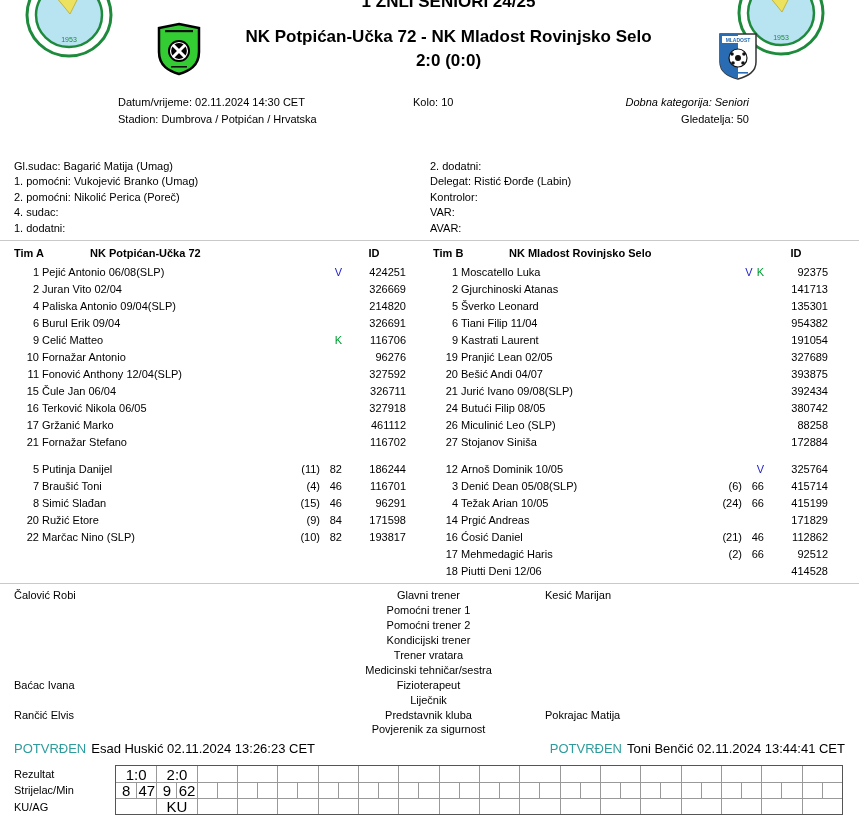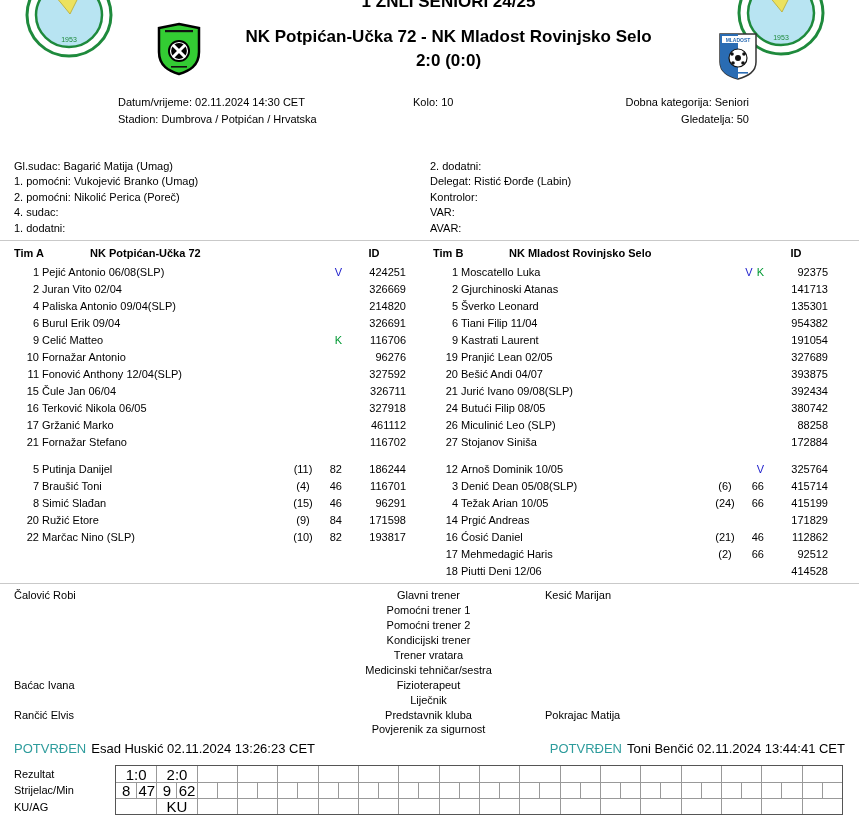--- a/index.html
+++ b/index.html
@@ -17,21 +17,21 @@
   .logo-left{position:absolute;left:25px;top:-28px;}
   .logo-right{position:absolute;left:737px;top:-30px;}
   .crest-a{position:absolute;left:155px;top:22px;}
   .crest-b{position:absolute;left:718px;top:32px;}
 
   
   .txt{position:absolute;font-size:11px;white-space:nowrap;}
   .info-datetime{left:118px;top:96px;}
   .info-stadium{left:118px;top:113px;}
   .info-round{left:413px;top:96px;}
-  .info-category{right:110px;top:96px;text-align:center;}
+  .info-category{right:110px;top:96px;text-align:center;font-style:italic;}
   .info-attendance{right:110px;top:113px;text-align:right;}
 
   
   .officials{position:absolute;top:159px;font-size:11px;line-height:15.4px;white-space:nowrap;}
   .officials.left{left:14px;}
   .officials.right{left:430px;}
 
   .divider{position:absolute;left:0;right:0;border-top:1px solid #c9c9c9;height:0;}
   .divider-1{top:240px;}
   .divider-2{top:583px;}
@@ -43,21 +43,21 @@
   .team-header{display:flex;font-weight:bold;height:16px;align-items:center;}
   .th-tim{width:76px;}
   .th-name{flex:1;}
   .th-id{width:64px;text-align:center;}
   .players{margin-top:2px;}
   .subs{margin-top:10px;}
   .prow{display:grid;grid-template-columns:28px 1fr 66px 64px;height:17px;align-items:center;}
   .pnum{text-align:right;padding-right:3px;}
   .pname{overflow:hidden;white-space:nowrap;}
   .pextra{display:flex;justify-content:flex-end;align-items:center;gap:4px;}
-  .pshirt{min-width:34px;text-align:center;}
+  .pshirt{min-width:34px;text-align:right;}
   .pmin{min-width:18px;text-align:right;}
   .badge-v{color:#2222CC;}
   .badge-k{color:#009933;}
   .pid{text-align:right;}
 
   
   .staff{position:absolute;left:14px;right:14px;top:588px;font-size:11px;}
   .staff-row{display:grid;grid-template-columns:298px 233px 1fr;height:14.9px;align-items:center;}
   .s-label{text-align:center;}
   .s-left,.s-right{white-space:nowrap;}

